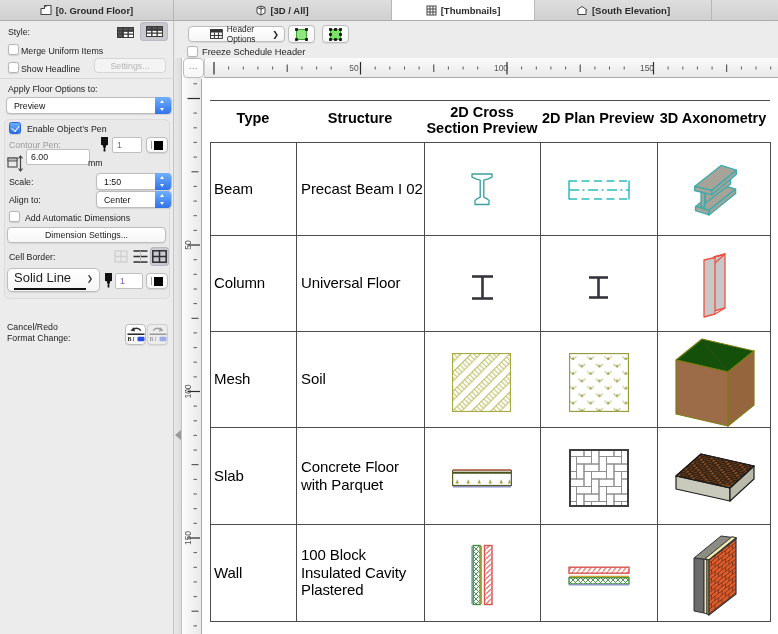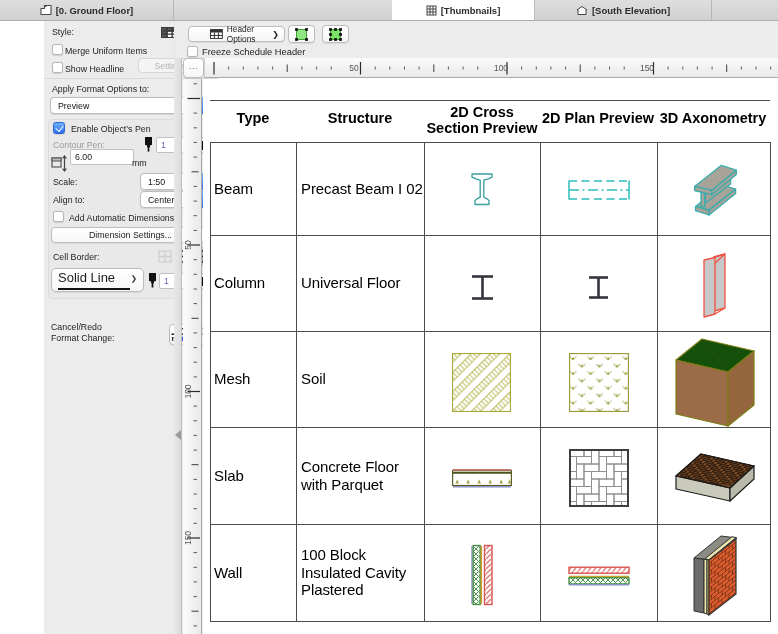--- a/index.html
+++ b/index.html
@@ -3,21 +3,21 @@
 *{margin:0;padding:0;box-sizing:border-box;}
 html,body{width:778px;height:634px;overflow:hidden;background:#fff;
  font-family:"Liberation Sans",sans-serif;-webkit-font-smoothing:antialiased;}
 .abs{position:absolute;}
 #root{position:relative;width:778px;height:634px;}
 
 #tabbar{left:0;top:0;width:778px;height:21px;background:linear-gradient(#dedede,#d0d0d0);border-bottom:1px solid #ababab;}
 .tab{position:absolute;top:0;height:20px;font-size:9.5px;color:#2a2a2a;display:flex;align-items:center;justify-content:center;gap:4px;border-right:1px solid #b6b6b6;font-weight:bold;}
 .tab.active{background:#fff;border-right:1px solid #bcbcbc;}
 
-#sidebar{left:0;top:21px;width:174px;height:613px;background:#ececec;border-right:1px solid #c4c4c4;font-size:8.8px;color:#1c1c1c;margin-left:44px;}
+#sidebar{left:0;top:21px;width:174px;height:613px;background:#ececec;border-right:1px solid #c4c4c4;font-size:8.8px;color:#1c1c1c;}
 .sb{position:absolute;}
 .lbl{font-size:8.8px;color:#1c1c1c;white-space:nowrap;}
 .dis{color:#9a9a9a;}
 .cb{position:absolute;width:11px;height:11px;background:#fff;border:1px solid #b5b5b5;border-radius:2.5px;box-shadow:0 0.5px 1px rgba(0,0,0,.12);}
 .cb.on{background:linear-gradient(#6db1fb,#2d6ee9);border-color:#2a65d8;}
 .cb.on:after{content:"";position:absolute;left:2.5px;top:1px;width:3.5px;height:6px;border:solid #fff;border-width:0 1.6px 1.6px 0;transform:rotate(40deg);}
 .btn{position:absolute;background:linear-gradient(#ffffff,#f6f6f6);border:1px solid #bdbdbd;border-radius:4px;font-size:8.8px;color:#1c1c1c;display:flex;align-items:center;justify-content:center;box-shadow:0 0.5px 1px rgba(0,0,0,.08);}
 .btn.disb{color:#b4b4b4;background:#f4f4f4;border-color:#d6d6d6;box-shadow:none;}
 .field{position:absolute;background:#fff;border:1px solid #c0c0c0;border-radius:2px;font-size:8.8px;color:#1c1c1c;display:flex;align-items:center;padding-left:4px;}
 .drop{position:absolute;background:#fff;border:1px solid #bdbdbd;border-radius:4px;font-size:8.8px;color:#111;display:flex;align-items:center;padding-left:7px;box-shadow:0 0.5px 1px rgba(0,0,0,.1);}
@@ -56,21 +56,21 @@
           <rect x="0.5" y="0.5" width="16" height="3.7" fill="#555" stroke="#3a3a3a"></rect>
           <path d="M5.833333333333333 0.5 V10.5 M11.166666666666666 0.5 V10.5 M0.5 3.8333333333333335 H16.5 M0.5 7.166666666666667 H16.5" stroke="#3a3a3a" stroke-width="1.4" fill="none"></path>
         </svg>
       </div>
       <div class="cb" style="left:8px;top:23px"></div>
       <div class="sb lbl" style="left:21px;top:25px">Merge Uniform Items</div>
       <div class="cb" style="left:8px;top:41px"></div>
       <div class="sb lbl" style="left:21px;top:43px">Show Headline</div>
       <div class="btn disb" style="left:94px;top:37px;width:72px;height:15px">Settings...</div>
       <div class="sb" style="left:0;top:57px;width:174px;height:1px;background:#d8d8d8"></div>
-      <div class="sb lbl" style="left:8px;top:63px">Apply Format Options to:</div>
+      <div class="sb lbl" style="left:8px;top:63px">Apply Floor Options to:</div>
       <div class="drop" style="left:6px;top:76px;width:166px;height:17px">Preview<span class="stp"></span></div>
       <div class="sb" style="left:4px;top:98px;width:166px;height:180px;background:#e9e9e9;border:1px solid #dcdcdc;border-radius:5px"></div>
       <div class="cb on" style="left:9px;top:101px;width:12px;height:12px"></div>
       <div class="sb lbl" style="left:27px;top:103px">Enable Object’s Pen</div>
       <div class="sb lbl dis" style="left:9px;top:119px">Contour Pen:</div>
       <div class="sb" style="left:100px;top:115px"><svg width="9" height="16" viewBox="0 0 9 16">
           <rect x="1" y="1" width="7" height="8" fill="#111"></rect>
           <path d="M2.5 9 L4.5 14.5 L6.5 9 Z" fill="#111"></path>
           <rect x="3.6" y="13" width="1.8" height="2.5" fill="#111"></rect>
         </svg></div>
@@ -746,20 +746,27 @@
       </svg>
     </div>
 <div class="abs" id="tabbar">
       <div class="tab" style="left:0;width:174px">
         <svg width="12" height="12" viewBox="0 0 12 12">
           <path d="M1 10.5 V4.5 H4.5 V1.5 H11 V10.5 Z" fill="#fff" stroke="#4a4a4a" stroke-width="1.1" stroke-linejoin="round"></path>
           <path d="M4.5 1.5 L6 3 L6 1.5" fill="none" stroke="#4a4a4a" stroke-width="0.9"></path>
         </svg>
         <span>[0. Ground Floor]</span>
       </div>
+      <div class="tab" style="left:174px;width:218px">
+        <svg width="10" height="11" viewBox="0 0 10 11">
+          <path d="M5 1 9 2.5 9 8 5 10 1 8 1 2.5 Z" fill="#fff" stroke="#444" stroke-width="1"></path>
+          <path d="M5 1 5 10 M1 2.5 5 4 9 2.5" fill="none" stroke="#444" stroke-width="1"></path>
+        </svg>
+        <span>[3D / All]</span>
+      </div>
       <div class="tab active" style="left:392px;width:143px">
         <svg width="11" height="11" viewBox="0 0 11 11">
           <rect x="1" y="1" width="9" height="9" fill="#fff" stroke="#444"></rect>
           <path d="M1 4h9M1 7h9M4 1v9M7 1v9" stroke="#444" stroke-width="1"></path>
         </svg>
         <span>[Thumbnails]</span>
       </div>
       <div class="tab" style="left:535px;width:177px">
         <svg width="12" height="11" viewBox="0 0 12 11">
           <path d="M1 5 6 1.5 11 5 10 5 10 9.5 2 9.5 2 5 Z" fill="#fff" stroke="#444" stroke-width="1"></path>

